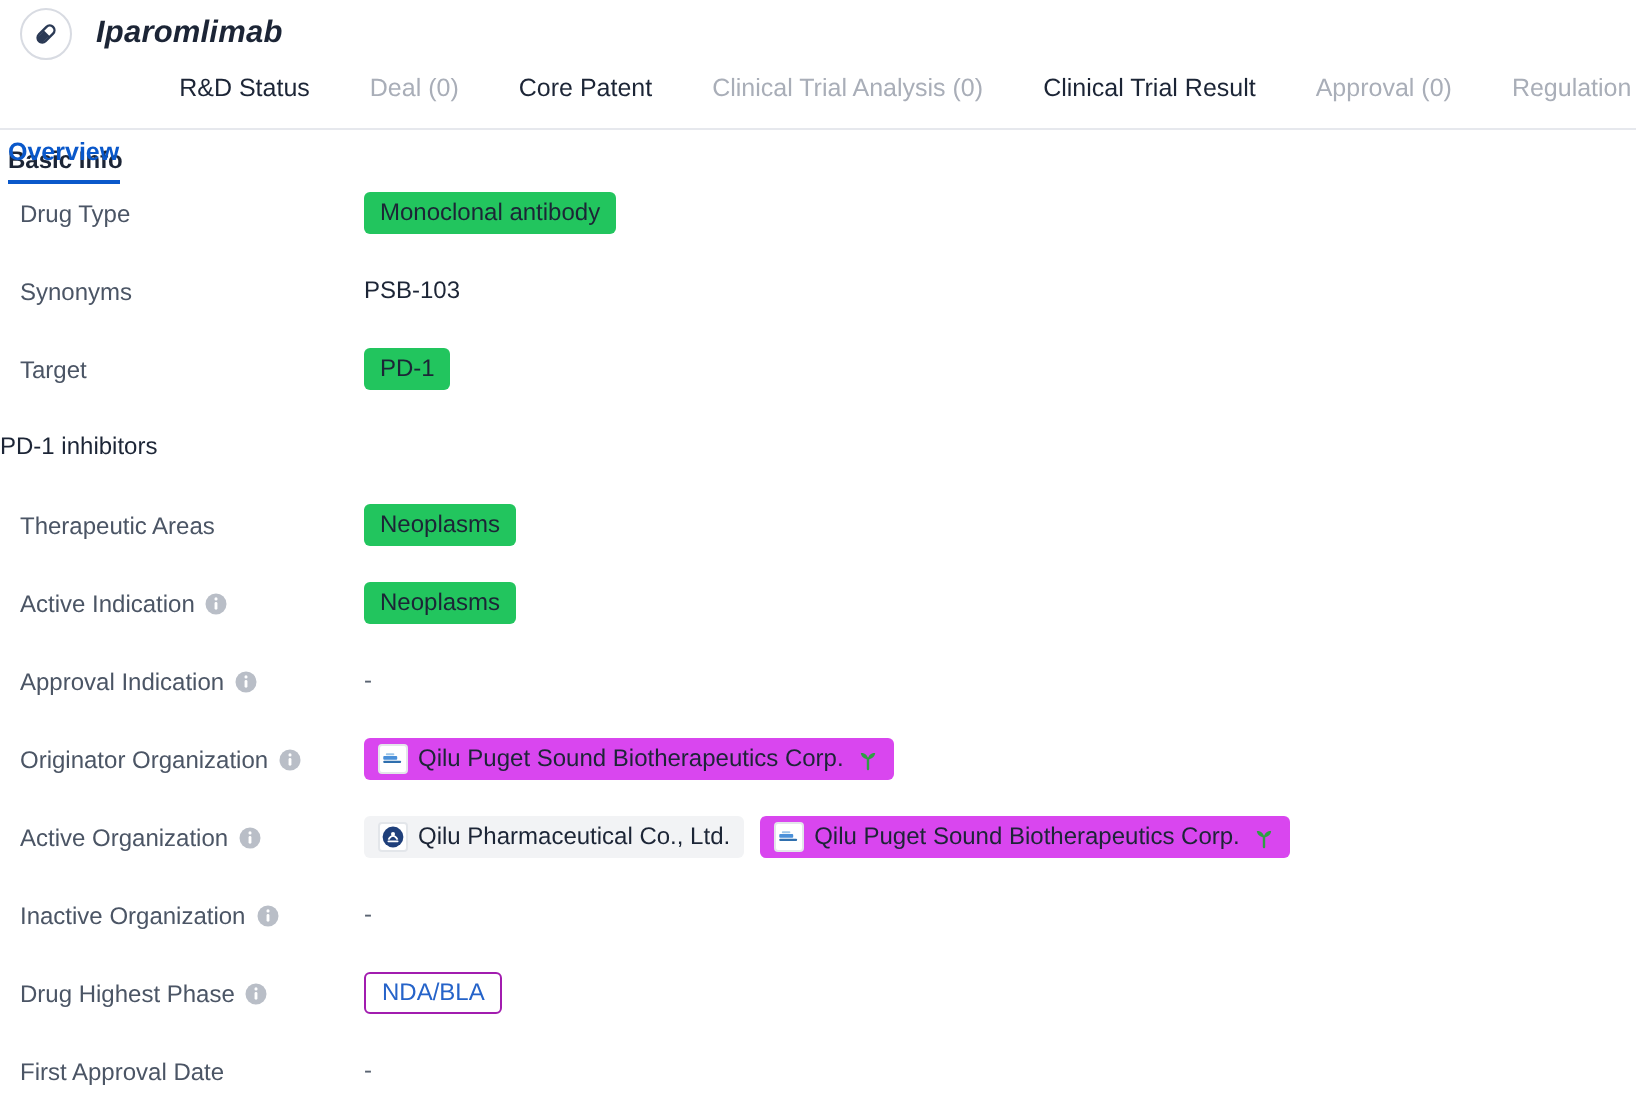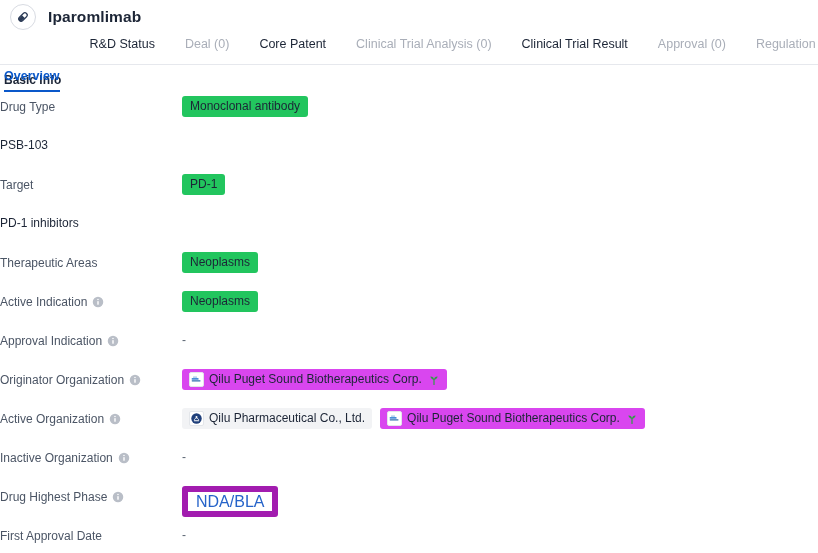--- a/index.html
+++ b/index.html
@@ -39,20 +39,21 @@
     justify-content: center;
     flex: 0 0 auto;
   }
   .drug-avatar svg { display: block; }
   .drug-title {
     font-size: 15.5px;
     font-weight: bold;
     color: #1c2536;
     letter-spacing: 0.1px;
     white-space: nowrap;
+    font-style: italic;
   }
 
   
   .tabbar {
     position: relative;
     height: 31px;
     display: flex;
     align-items: flex-start;
     padding: 0;
   }
@@ -101,21 +102,21 @@
 
   .row {
     display: flex;
     align-items: flex-start;
     min-height: 39px;
     padding-top: 7px;
   }
   .row-label {
     flex: 0 0 182px;
     max-width: 182px;
-    padding-left: 0;
+    padding-left: 10px;
     font-size: 12px;
     color: #4b5565;
     display: flex;
     align-items: center;
     gap: 5px;
     line-height: 18px;
     padding-top: 2px;
   }
   .row-value {
     flex: 1 1 auto;
@@ -186,24 +187,24 @@
     width: 12px;
     height: 12px;
     flex: 0 0 auto;
     display: inline-block;
     margin-left: 1px;
   }
 
   .phase-badge {
     display: inline-flex;
     align-items: center;
-    border: 6px solid #a21caf;
+    border: 1px solid #a21caf;
     border-radius: 3px;
     padding: 2px 8px;
-    font-size: 16px;
+    font-size: 12px;
     color: #2563c9;
     line-height: 15px;
     background: #ffffff;
     white-space: nowrap;
   }
 </style>
 </head>
 <body>
 
 <div id="app">
@@ -237,20 +238,23 @@
   <div class="rows" id="rows">
       <div class="row">
         <div class="row-label">
           <span>Drug Type</span>
         </div>
         <div class="row-value">
           <span class="chip">Monoclonal antibody</span>
         </div>
       </div>
       <div class="row">
+        <div class="row-label">
+          <span>Synonyms</span>
+        </div>
         <div class="row-value">
           <span class="plain-value">PSB-103</span>
         </div>
       </div>
       <div class="row">
         <div class="row-label">
           <span>Target</span>
         </div>
         <div class="row-value">
           <span class="chip">PD-1</span>

